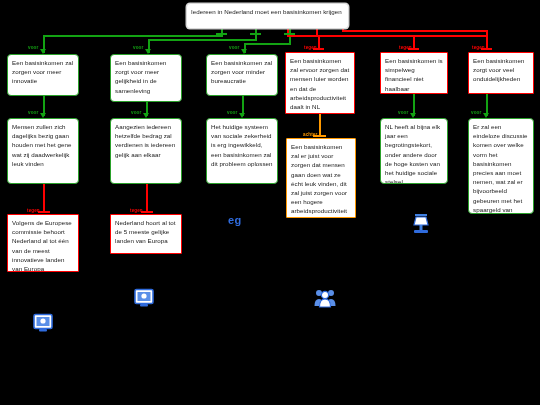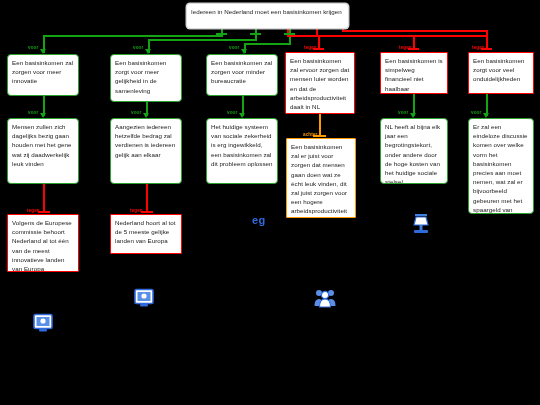--- a/index.html
+++ b/index.html
@@ -95,21 +95,20 @@
     position: absolute;
     z-index: 7;
   }
   .scrap {
     position: absolute;
     color: #2f6bdd;
     font-size: 11px;
     font-weight: bold;
     z-index: 7;
     letter-spacing: 0.3px;
-    margin-left: 24px;
   }
 </style>
 </head>
 <body>
 
 <div id="canvas">
 
   <div class="node root" style="left:186px; top:3px; width:163px; height:26px;">Iedereen in Nederland moet een basisinkomen krijgen</div>
 
   <div class="ln g" style="left:221px; top:29px; width:1.6px; height:5px;"></div>

